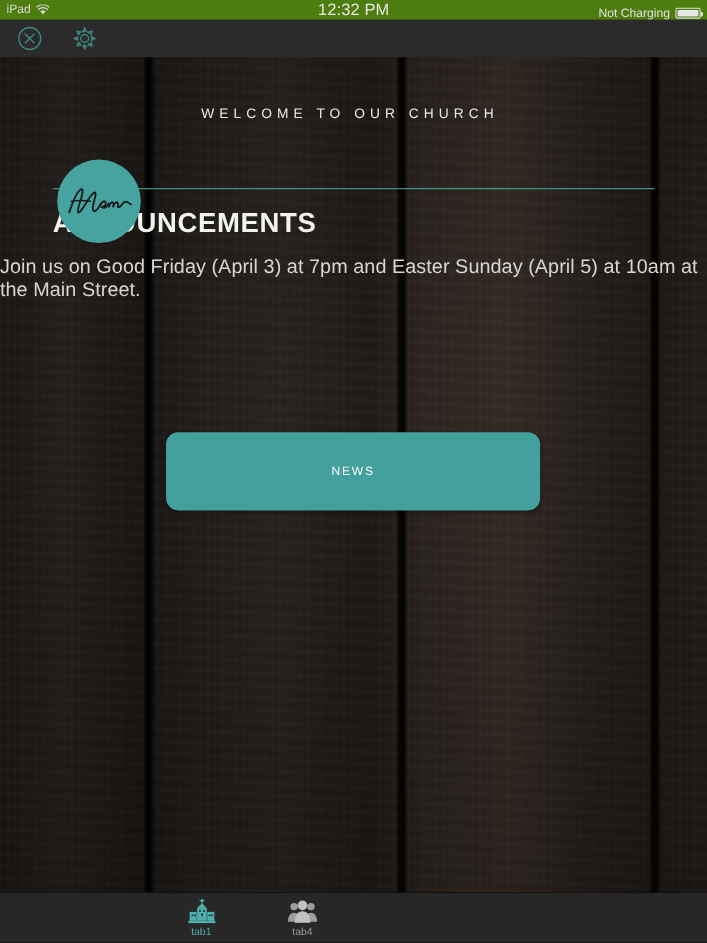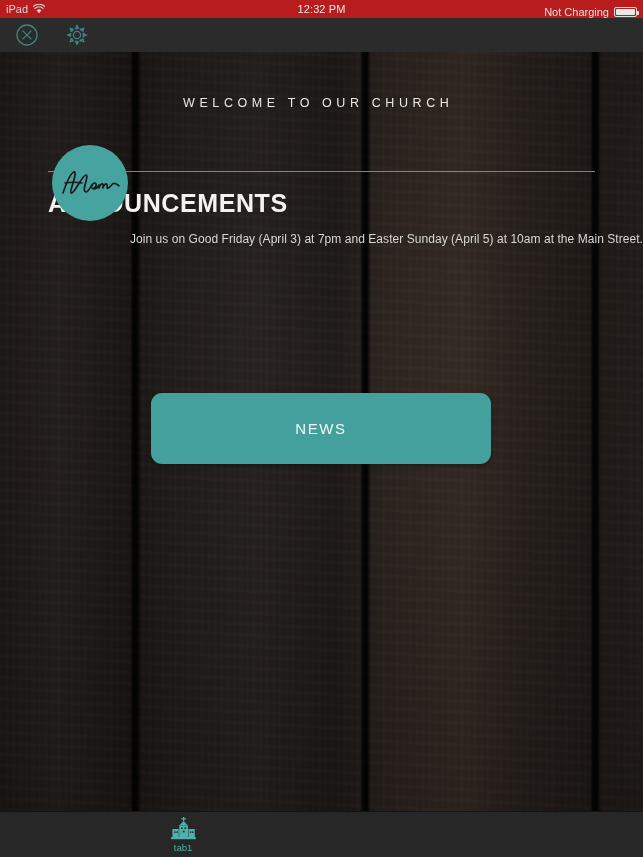--- a/index.html
+++ b/index.html
@@ -13,30 +13,30 @@
     position:relative;
     width:643px; height:857px;
     overflow:hidden;
     background:#1b1b1b;
   }
 
   
   .statusbar {
     position:absolute; top:0; left:0;
     width:643px; height:18px;
-    background:#b91c1c;
+    background:#4d7c0f;
     display:flex; align-items:center;
     color:#d8d8d8; font-size:11px;
     z-index:30;
   }
   .sb-left { display:flex; align-items:center; gap:5px; padding-left:6px; }
   .sb-center {
     position:absolute; left:0; right:0; top:0; height:18px;
     display:flex; align-items:center; justify-content:center;
-    font-size:11px; color:#e6e6e6; letter-spacing:.1px;
+    font-size:15px; color:#e6e6e6; letter-spacing:.1px;
   }
   .sb-right {
     position:absolute; right:6px; top:0; height:24px;
     display:flex; align-items:center; gap:5px;
     font-size:11px; color:#e0e0e0;
   }
   .wifi-icon { display:inline-block; width:12px; height:10px; }
   .battery {
     position:relative; width:23px; height:10px;
     border:1px solid #e0e0e0; border-radius:2px;
@@ -138,34 +138,34 @@
 
   .ann-title {
     position:absolute; top:137px; left:48px;
     color:#f2f2ef;
     font-size:25px;
     font-weight:bold;
     letter-spacing:.6px;
   }
   .ann-body {
     position:absolute; top:180px; left:0;
-    width:643px; text-align:right;
+    width:643px; text-align:left;
     color:#d7d7d4;
-    font-size:12px;
+    font-size:18px;
     letter-spacing:.05px;
   }
 
   .news-btn {
     position:absolute; top:341px; left:151px;
     width:340px; height:71px;
     background:#44a09d;
     border:none;
     border-radius:11px;
     color:#f4f9f9;
-    font-size:15px;
+    font-size:11px;
     letter-spacing:1.6px;
     font-family:"Liberation Sans", sans-serif;
     cursor:pointer;
     box-shadow:0 2px 5px rgba(0,0,0,.35);
   }
 
   
   .tabbar {
     position:absolute; bottom:0; left:0;
     width:643px; height:46px;
@@ -298,17 +298,34 @@
               <rect x="19.8" y="14.4" width="1.5" height="1.5"></rect>
               <rect x="22" y="14.4" width="1.5" height="1.5"></rect>
             </g>
           </svg>
         </span>
         <span class="tlabel">tab1</span>
       </div>
 
 
 
+      <div class="tab inactive">
+        <span class="ticon">
+          <svg width="28" height="23" viewBox="0 0 28 23">
+            <g fill="#9d9d9d">
+              <circle cx="6.4" cy="7.2" r="3.4"></circle>
+              <path d="M0.8 21 C0.8 15.4 3.2 12.8 6.4 12.8 C9.6 12.8 12 15.4 12 21 Z"></path>
+              <circle cx="21.6" cy="7.2" r="3.4"></circle>
+              <path d="M16 21 C16 15.4 18.4 12.8 21.6 12.8 C24.8 12.8 27.2 15.4 27.2 21 Z"></path>
+            </g>
+            <g fill="#c2c2c2">
+              <circle cx="14" cy="6" r="4.4"></circle>
+              <path d="M6.8 21.8 C6.8 14.6 10 11.4 14 11.4 C18 11.4 21.2 14.6 21.2 21.8 Z"></path>
+            </g>
+          </svg>
+        </span>
+        <span class="tlabel">tab4</span>
+      </div>
 
     </div>
   </div>
 
 </div>
 
 </body></html>

